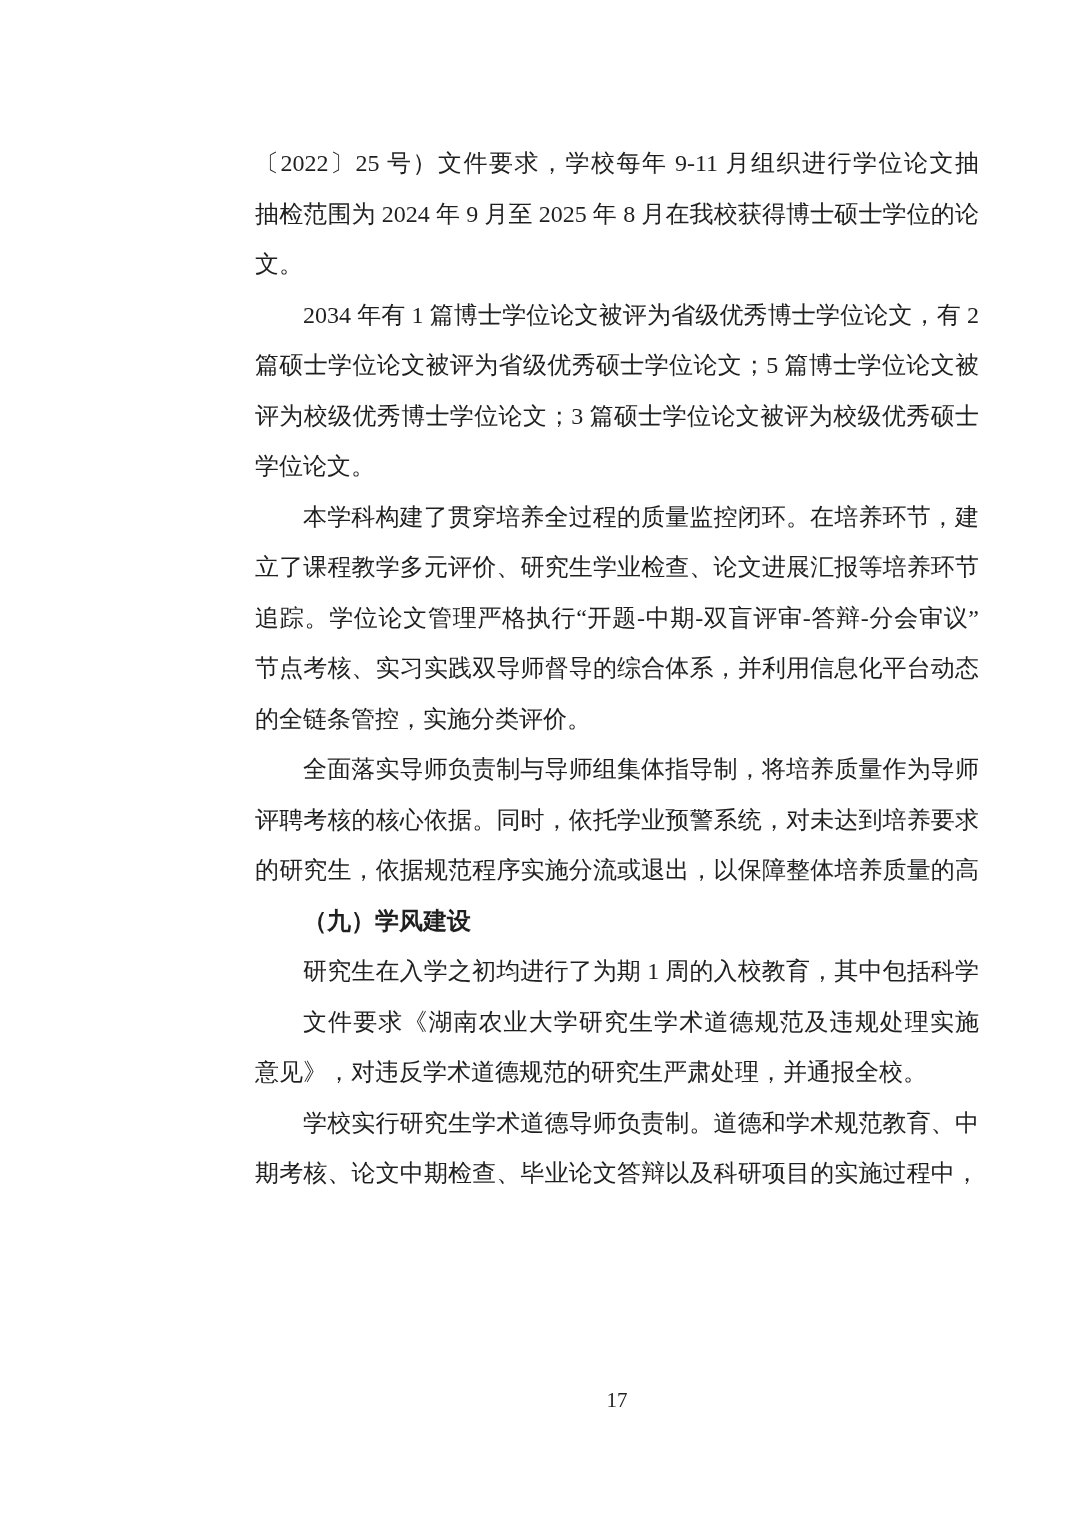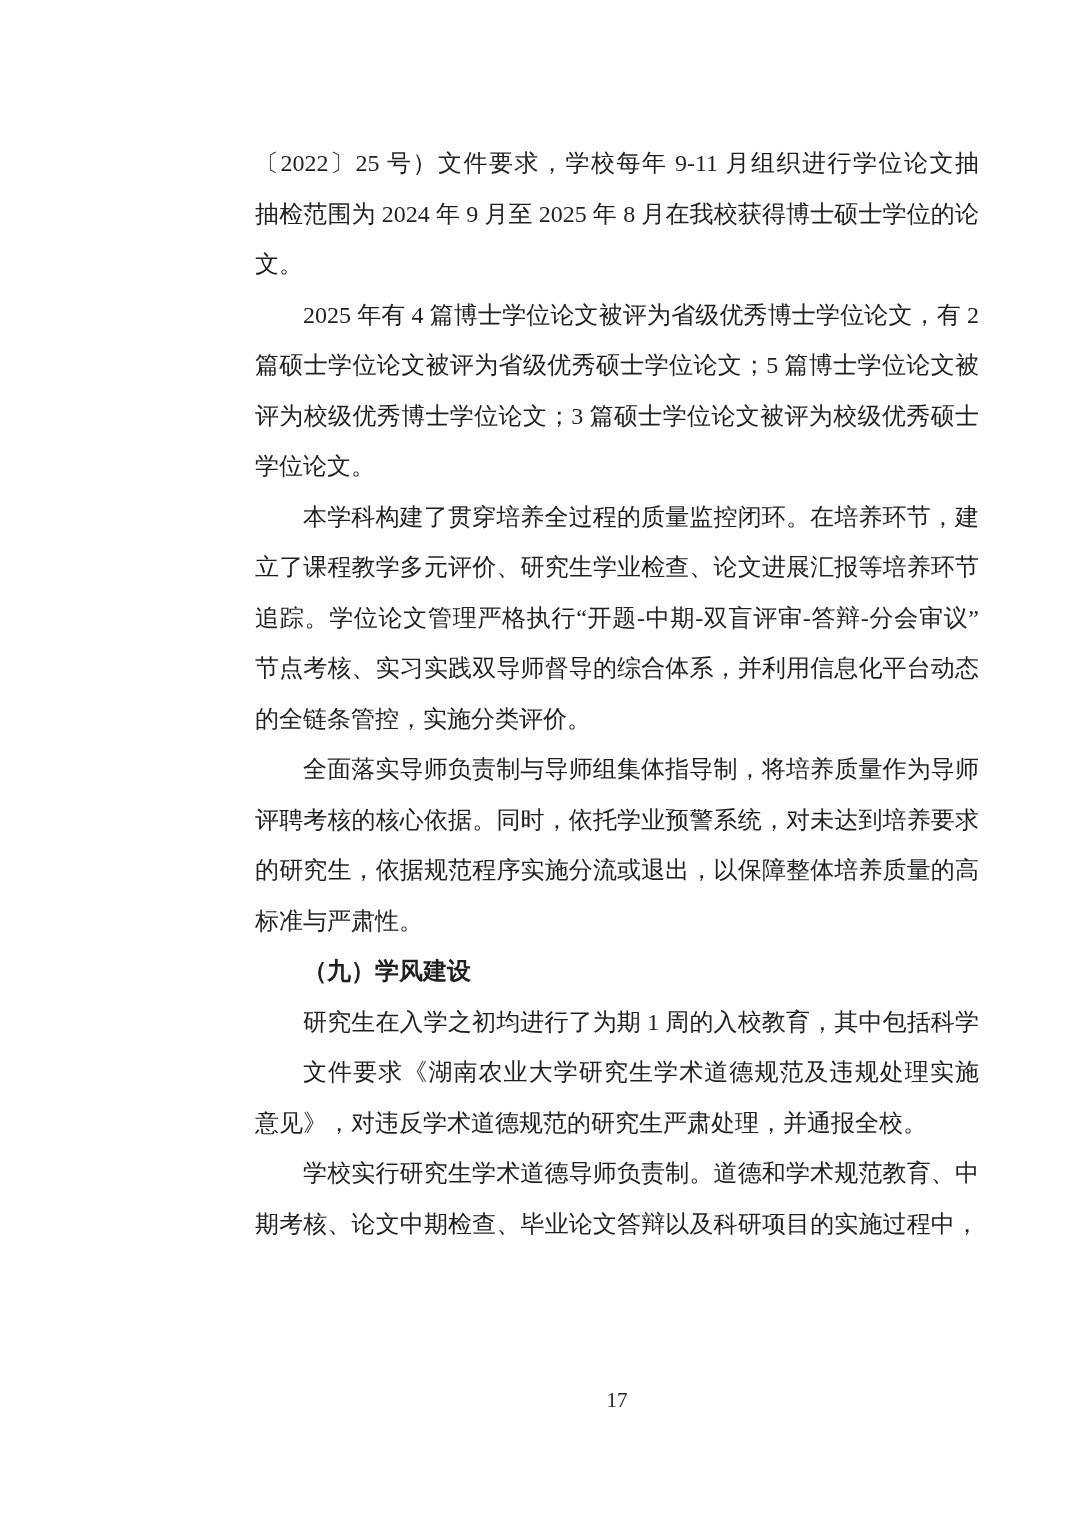--- a/index.html
+++ b/index.html
@@ -60,33 +60,32 @@
   }
 </style>
 </head>
 <body>
 
 <div class="page">
   <div class="doc-body">
       <div class="line fill">〔2022〕25 号）文件要求，学校每年 9-11 月组织进行学位论文抽检，</div>
       <div class="line fill">抽检范围为 2024 年 9 月至 2025 年 8 月在我校获得博士硕士学位的论</div>
       <div class="line">文。</div>
-      <div class="line fill indent">2025 年有 4 篇博士学位论文被评为省级优秀博士学位论文，有 2</div>
+      <div class="line fill indent">2034 年有 1 篇博士学位论文被评为省级优秀博士学位论文，有 2</div>
       <div class="line fill">篇硕士学位论文被评为省级优秀硕士学位论文；5 篇博士学位论文被</div>
       <div class="line fill">评为校级优秀博士学位论文；3 篇硕士学位论文被评为校级优秀硕士</div>
       <div class="line">学位论文。</div>
       <div class="line fill indent">本学科构建了贯穿培养全过程的质量监控闭环。在培养环节，建</div>
       <div class="line fill">立了课程教学多元评价、研究生学业检查、论文进展汇报等培养环节</div>
       <div class="line fill">追踪。学位论文管理严格执行“开题-中期-双盲评审-答辩-分会审议”</div>
       <div class="line fill">节点考核、实习实践双导师督导的综合体系，并利用信息化平台动态</div>
       <div class="line">的全链条管控，实施分类评价。</div>
       <div class="line fill indent">全面落实导师负责制与导师组集体指导制，将培养质量作为导师</div>
       <div class="line fill">评聘考核的核心依据。同时，依托学业预警系统，对未达到培养要求</div>
       <div class="line fill">的研究生，依据规范程序实施分流或退出，以保障整体培养质量的高</div>
-      <div class="line">标准与严肃性。</div>
       <div class="line heading">（九）学风建设</div>
       <div class="line fill indent">研究生在入学之初均进行了为期 1 周的入校教育，其中包括科学</div>
       <div class="line fill indent">文件要求《湖南农业大学研究生学术道德规范及违规处理实施</div>
       <div class="line">意见》，对违反学术道德规范的研究生严肃处理，并通报全校。</div>
       <div class="line fill indent">学校实行研究生学术道德导师负责制。道德和学术规范教育、中</div>
       <div class="line fill">期考核、论文中期检查、毕业论文答辩以及科研项目的实施过程中，</div>
     </div>
   <div class="footer">
     <span class="page-number">17</span>
   </div>

